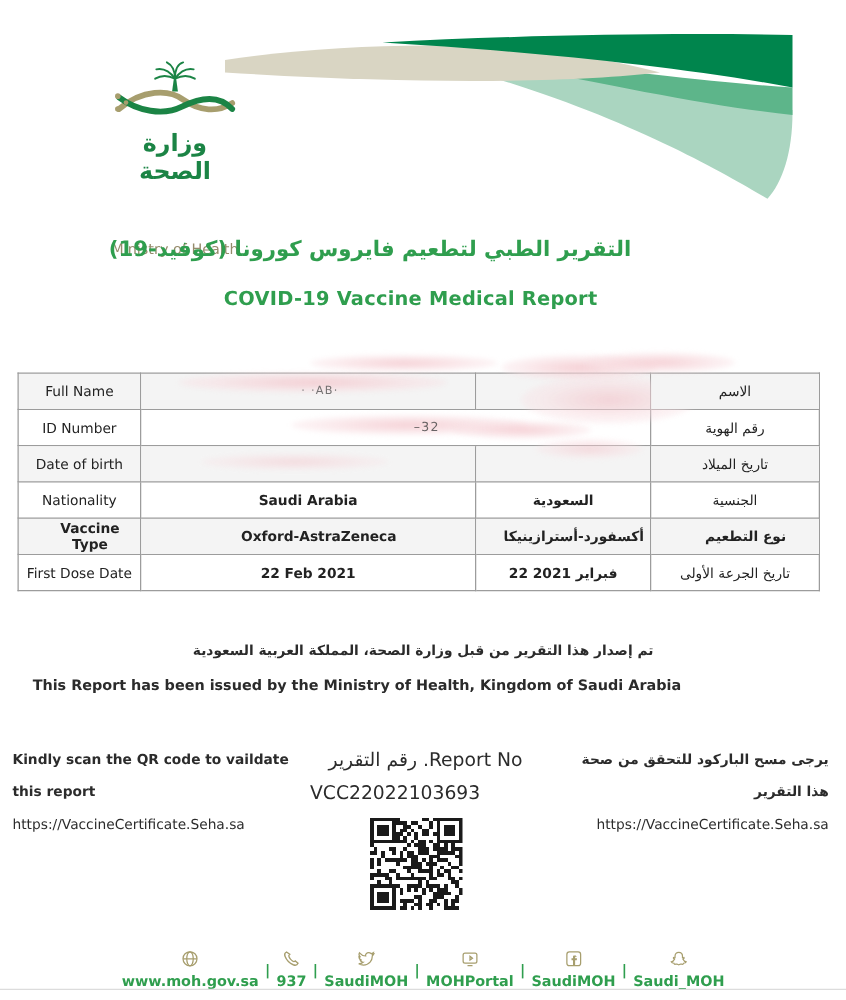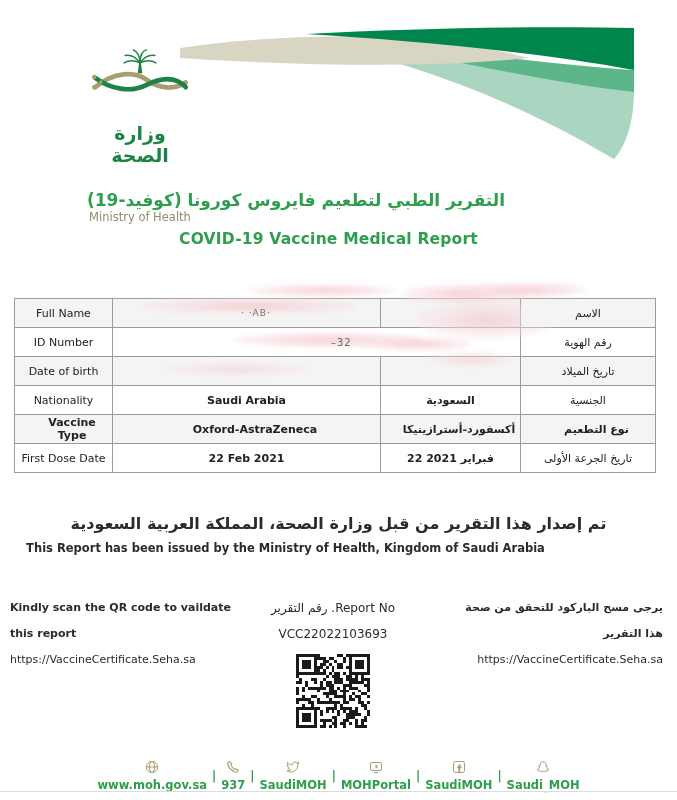--- a/index.html
+++ b/index.html
@@ -4,21 +4,21 @@
 <style>
   html,body{margin:0;padding:0;background:#ffffff;}
   body{width:677px;height:800px;overflow:hidden;font-family:"DejaVu Sans",sans-serif;}
   #page{position:relative;width:677px;height:800px;background:#fff;}
 
   
   #banner{position:absolute;left:178px;top:26px;width:462px;height:138px;}
   
   #logo{position:absolute;left:84px;top:48px;width:112px;text-align:center;}
   #logo .emblem{display:block;margin:0 auto;}
-  #logo .ar{color:#1b8445;font-size:19px;font-weight:bold;line-height:22px;margin-top:18px;}
+  #logo .ar{color:#1b8445;font-size:19px;font-weight:bold;line-height:22px;margin-top:0;}
   #logo .en{color:#958b6b;font-size:11.5px;line-height:14px;margin-top:44px;}
 
   
   .title-ar{position:absolute;left:0;top:190px;width:592px;text-align:center;
     color:#2f9e4e;font-size:17px;font-weight:bold;}
   .title-en{position:absolute;left:0;top:230px;width:657px;text-align:center;
     color:#2f9e4e;font-size:15.5px;font-weight:bold;letter-spacing:.2px;}
 
   
   #rpt-table{position:absolute;left:14px;top:298px;width:641px;border-collapse:collapse;
@@ -30,27 +30,27 @@
   #rpt-table tr.boldrow td{font-weight:bold;padding-left:21px;}
 
   
   .smudge{position:absolute;border-radius:50%;pointer-events:none;
     background:radial-gradient(ellipse at center, rgba(243,196,202,.78) 0%, rgba(248,221,225,.5) 55%, rgba(255,255,255,0) 100%);
     filter:blur(2px);}
   .remnant{position:absolute;color:#555;font-size:9px;font-weight:normal;letter-spacing:1px;opacity:.8;}
 
   
   .stmt-ar{position:absolute;left:0;top:514px;width:677px;text-align:center;
-    color:#2b2b2b;font-size:16px;font-weight:bold;}
+    color:#2b2b2b;font-size:11px;font-weight:bold;}
   .stmt-en{position:absolute;left:0;top:541px;width:571px;text-align:center;
     color:#2b2b2b;font-size:11.5px;font-weight:bold;}
 
   
   .vleft{position:absolute;left:10px;top:602px;width:240px;font-size:11px;color:#2b2b2b;}
-  .vcenter{position:absolute;left:248px;top:602px;width:170px;text-align:center;font-size:12px;color:#2b2b2b;}
+  .vcenter{position:absolute;left:248px;top:602px;width:170px;font-size:15px;color:#2b2b2b;}
   .vright{position:absolute;right:14px;top:602px;width:250px;text-align:right;font-size:11px;color:#2b2b2b;}
   .vline{margin-bottom:14px;line-height:12px;}
   .vbold{font-weight:bold;}
   #qr{display:block;margin:4px auto 0 auto;}
 
   
   #footer{position:absolute;left:0;top:760px;width:677px;display:flex;justify-content:center;
     align-items:center;gap:5px;color:#2f9e4e;font-size:11.5px;font-weight:bold;}
   .fitem{display:inline-flex;align-items:center;gap:4px;flex-direction:column;}
   .fitem svg{flex:0 0 auto;}

